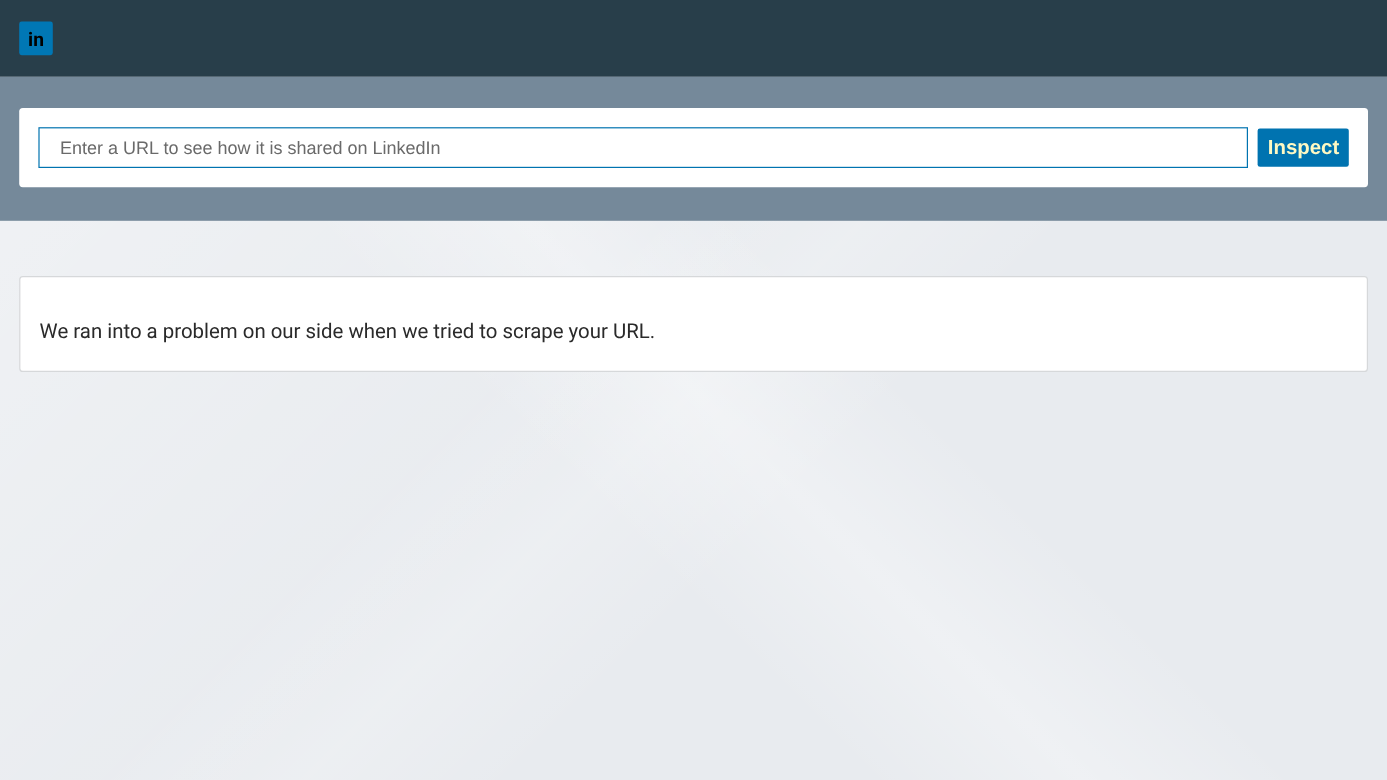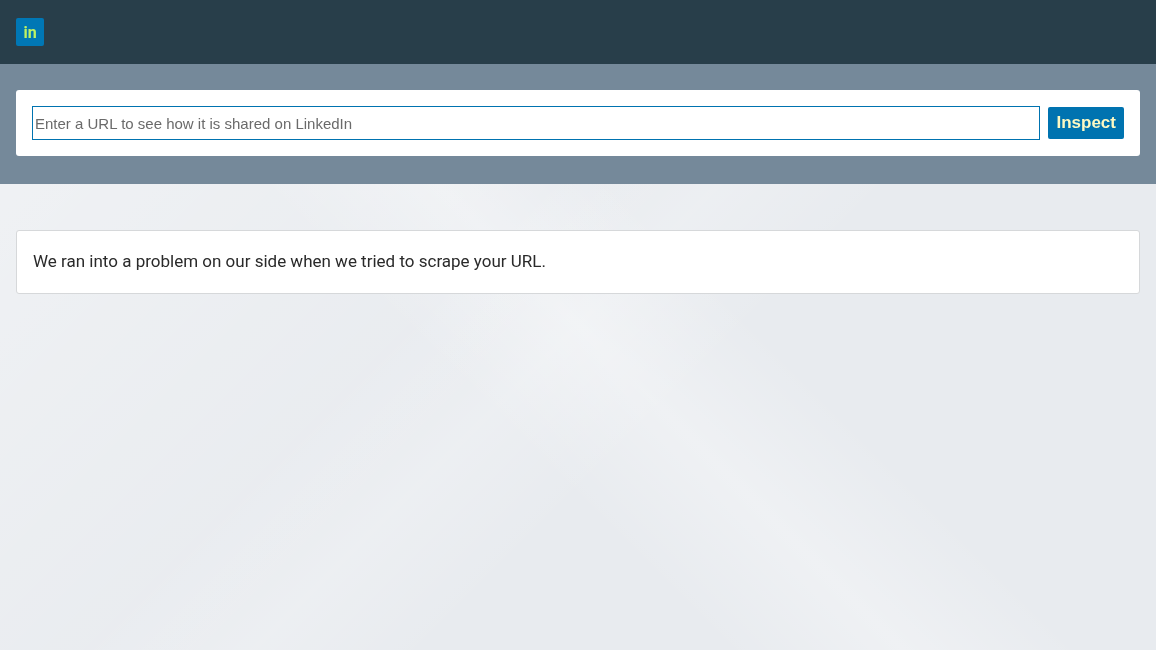--- a/index.html
+++ b/index.html
@@ -21,21 +21,21 @@
       background: #283e4a;
       height: 64px;
       display: flex;
       align-items: center;
       padding: 0 16px;
     }
     .logo-icon {
       width: 28px;
       height: 28px;
       background: #0077b5;
-      color: #bef264;
+      color: #000000;
       display: flex;
       align-items: center;
       justify-content: center;
       font-weight: bold;
       font-size: 16px;
       border-radius: 2px;
     }
     .app-title {
       color: #ffffff;
       font-size: 20px;
@@ -51,21 +51,21 @@
       border-radius: 3px;
       padding: 16px;
       display: flex;
       gap: 8px;
       align-items: center;
     }
     .url-input {
       flex: 1;
       height: 34px;
       border: 1px solid #0073b0;
-      padding: 0 2px;
+      padding: 0 17px;
       font-size: 15px;
       outline: none;
       color: #333;
     }
     .url-input::placeholder {
       color: #6a6a6a;
     }
     .inspect-button {
       background: #0073b0;
       color: #fef9c3;
@@ -88,20 +88,21 @@
     }
     .error-title {
       font-size: 26px;
       font-weight: 700;
       color: #1a1a1a;
       margin-bottom: 14px;
     }
     .error-message {
       font-size: 17px;
       color: #2a2a2a;
+      margin-top: 16px;
     }
   </style>
 </head>
 <body>
 
 <div class="header">
   <div class="logo-icon">in</div>
 </div>
 
 <div class="hero-section">

